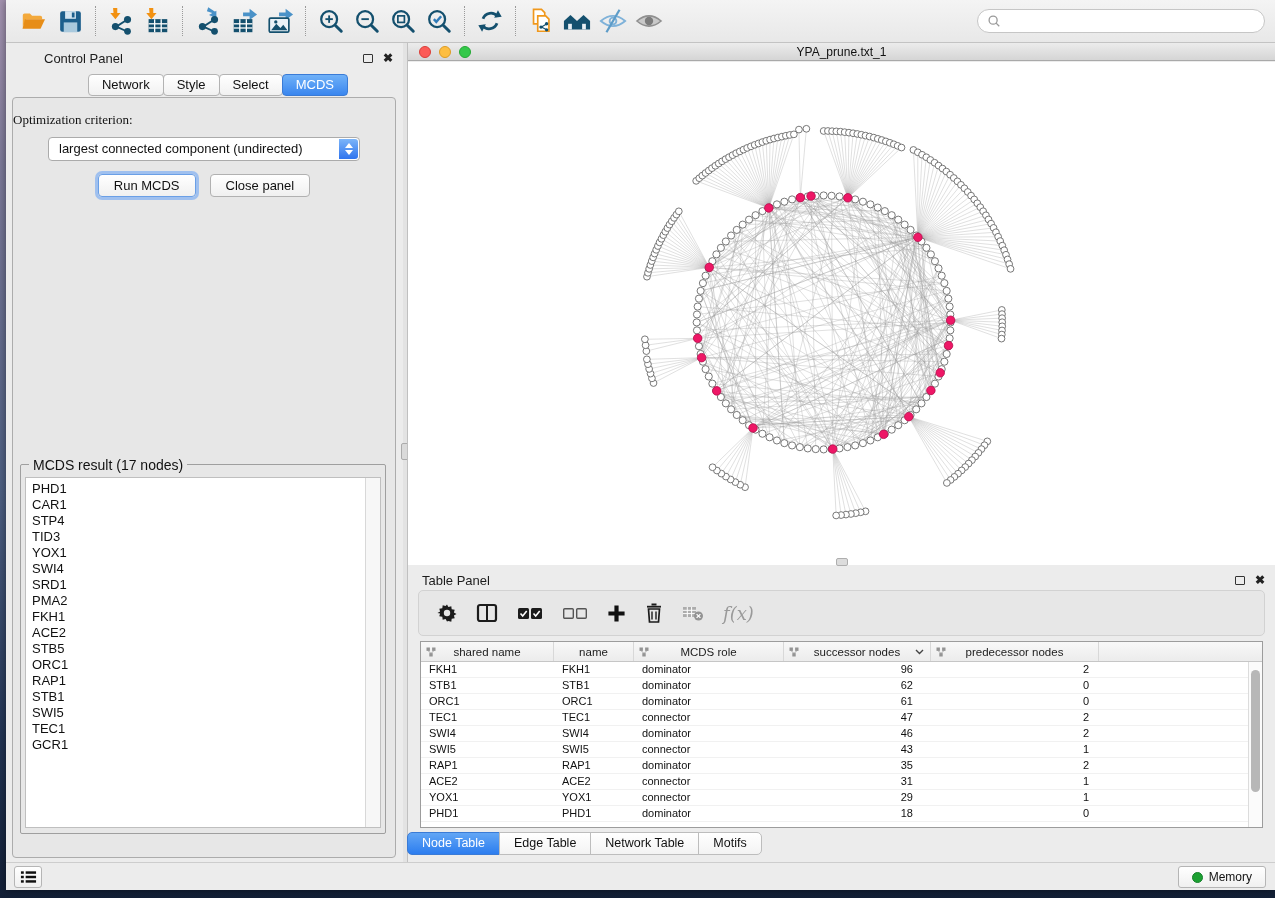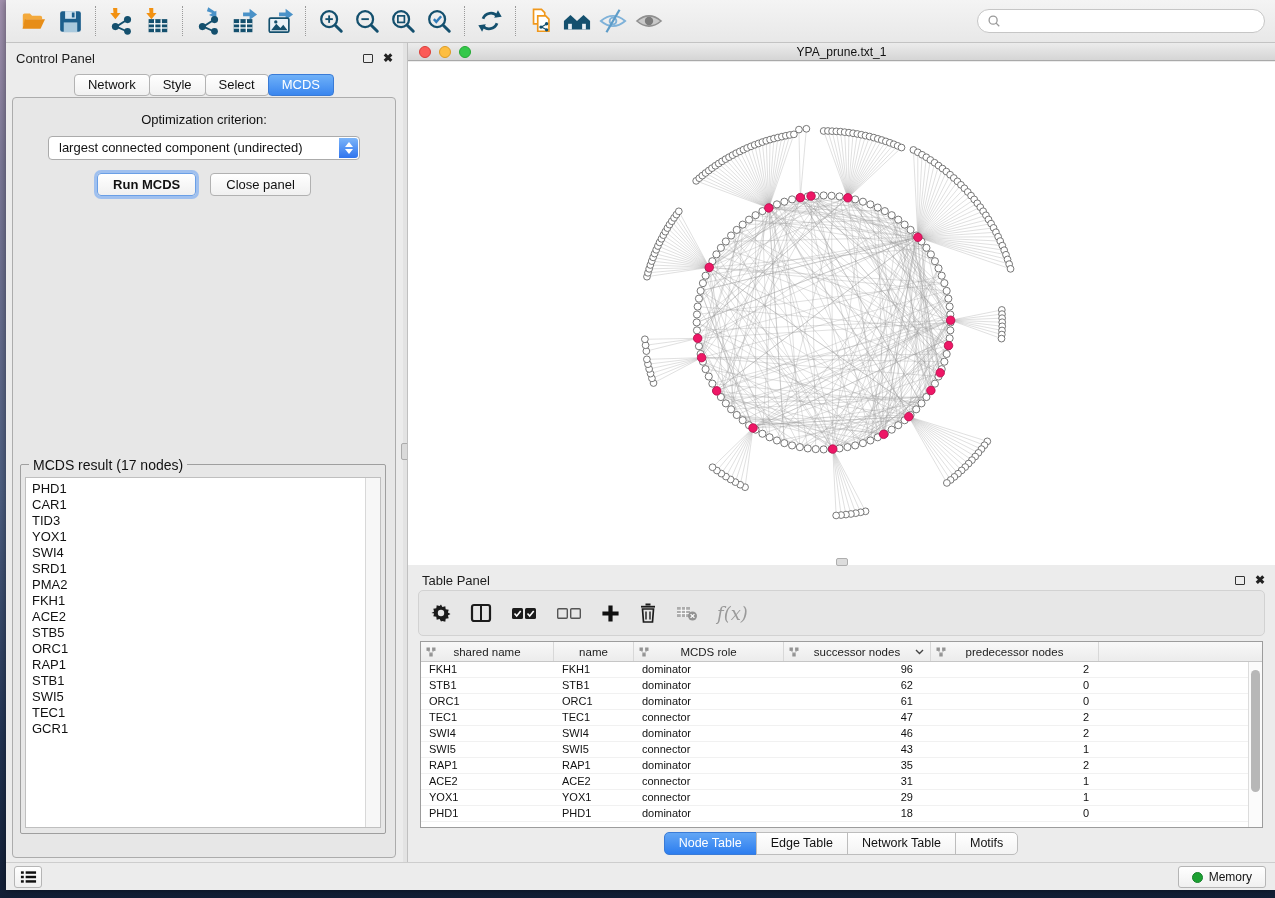--- a/index.html
+++ b/index.html
@@ -15,42 +15,42 @@
   .toolbar { position:absolute; left:0; right:0; top:0; height:43px;
     background:linear-gradient(#f4f4f4,#e8e8e8); border-bottom:1px solid #c3c3c3;
     display:flex; align-items:center; padding:0 10px; }
   .tbtn { width:36px; height:34px; display:flex; align-items:center; justify-content:center; border-radius:4px; }
   .tsep { width:1px; height:30px; border-left:1px dotted #9a9a9a; margin:0 7px; }
   .search { margin-left:auto; width:288px; height:24px; border:1px solid #c6c6c6; border-radius:12px;
     background:#fff; display:flex; align-items:center; padding:0 9px; gap:6px; }
   .search input { border:none; outline:none; flex:1; font-size:12px; background:transparent; }
 
   
-  .cpanel { position:absolute; left:0; top:43px; width:397px; bottom:28px; background:#ececec; }
+  .cpanel { position:absolute; left:0; top:43px; width:397px; bottom:28px; background:#ececec;padding-left:28px; }
   .panel-head { height:26px; display:flex; align-items:center; padding:4px 10px 0 10px; font-size:13px; color:#1c1c1c; }
   .panel-head .sp { flex:1; }
   .float-ic { width:10px; height:9px; border:1.5px solid #333; border-radius:1px; margin-right:10px; display:inline-block; }
   .close-ic { font-size:12px; font-weight:bold; color:#222; line-height:10px; }
   .cp-tabs { display:flex; justify-content:center; margin-top:5px; position:relative; z-index:2; }
   .cp-tab { height:22px; line-height:20px; padding:0 13px; font-size:13px; color:#111;
     background:linear-gradient(#ffffff,#f1f1f1); border:1px solid #b3b3b3; margin-left:-1px; border-radius:4px; }
   .cp-tab.sel { background:linear-gradient(#6fb1f8,#3a86ef); color:#fff; border-color:#3a7bd6; }
   .cp-box { position:absolute; left:6px; right:7px; top:54px; bottom:4px;
     border:1px solid #acacac; border-radius:4px; background:#e7e7e7; }
-  .crit-label { margin-top:14px; text-align:center; font-size:13px; color:#111; }
+  .crit-label { margin-top:14px; font-size:13px; color:#111;font-family:Liberation Serif, serif; }
   .selectbox { position:relative; width:312px; height:24px; margin:9px auto 13px; background:#fff;
     border:1px solid #ababab; border-radius:4px; font-size:13px; line-height:22px; padding-left:10px; color:#111; }
   .stepper { position:absolute; right:1px; top:1px; bottom:1px; width:19px; border-radius:0 3px 3px 0;
     background:linear-gradient(#7cb5f9,#2f74ee); display:flex; flex-direction:column; align-items:center; justify-content:center; gap:2px; }
   .tri-up { width:0; height:0; border-left:4px solid transparent; border-right:4px solid transparent; border-bottom:5px solid #fff; }
   .tri-dn { width:0; height:0; border-left:4px solid transparent; border-right:4px solid transparent; border-top:5px solid #fff; }
   .btn-row { display:flex; justify-content:center; gap:14px; margin-top:11px; }
   .btn { height:23px; padding:0 15px; font-size:13px; color:#111; background:linear-gradient(#ffffff,#f0f0f0);
     border:1px solid #b1b1b1; border-radius:4px; }
-  .btn.focused { box-shadow:0 0 0 3px rgba(100,160,245,.55); border-color:#6a9fe6;font-weight:bold; }
+  .btn.focused { box-shadow:0 0 0 3px rgba(100,160,245,.55); border-color:#6a9fe6; }
   .mcds-fs { position:absolute; left:7px; right:9px; top:366px; height:370px; border:1px solid #9f9f9f; border-radius:2px; }
   .mcds-fs .legend { position:absolute; top:-8px; left:8px; background:#e7e7e7; padding:0 4px; font-size:14px; color:#111; }
   .result-list { position:absolute; left:4px; right:4px; top:12px; bottom:5px; background:#fff; border:1px solid #bfbfbf; display:flex; }
   .result-items { flex:1; padding:3px 0 0 6px; font-size:13px; line-height:16px; color:#111; overflow:hidden; }
   .result-scroll { width:15px; border-left:1px solid #d8d8d8; background:#f7f7f7; }
 
   
   .vsplit { position:absolute; left:397px; width:4px; top:43px; bottom:28px; background:#e3e3e3; }
   .vsplit .handle { position:absolute; top:400px; left:-2px; width:8px; height:17px; background:#dadada; border:1px solid #ababab; border-radius:2px; }
 
@@ -60,37 +60,37 @@
     display:flex; align-items:center; justify-content:center; font-size:12px; color:#111; }
   .lights { position:absolute; left:11px; top:3px; display:flex; gap:8px; }
   .light { width:12px; height:12px; border-radius:50%; }
   .net-canvas { position:absolute; left:0; right:0; top:19px; bottom:0; background:#fff; }
   .net-canvas svg { position:absolute; inset:0; width:100%; height:100%; }
 
   
   .tpanel { position:absolute; left:401px; right:0; top:565px; bottom:28px; background:#ececec; border-left:1px solid #c0c0c0; }
   .h-handle { position:absolute; top:-7px; left:50%; margin-left:-6px; width:12px; height:8px; background:#dcdcdc; border:1px solid #aeaeae; border-radius:2px; }
   .t-toolbar { position:absolute; left:10px; right:10px; top:25px; height:46px; background:#e7e7e7;
-    border:1px solid #d2d2d2; border-radius:5px; display:flex; align-items:center; gap:19px; padding-left:12px; }
+    border:1px solid #d2d2d2; border-radius:5px; display:flex; align-items:center; gap:19px; padding-left:18px; }
   .ticon { display:flex; align-items:center; justify-content:center; }
   .fx { font-family:"DejaVu Serif",serif; font-style:italic; font-size:18px; color:#9a9a9a; }
   .tablewrap { position:absolute; left:12px; right:12px; top:76px; height:187px; background:#fff; border:1px solid #9c9c9c; overflow:hidden; }
   .thead { display:flex; height:20px; background:linear-gradient(#f8f8f8,#ececec); border-bottom:1px solid #c6c6c6; }
   .th { position:relative; display:flex; align-items:center; justify-content:center; gap:4px; font-size:11.5px; color:#1c1c1c;
     border-right:1px solid #d8d8d8; overflow:hidden; white-space:nowrap; }
   .th .colic { position:absolute; left:5px; top:5px; }
   .th .sortic { position:absolute; right:6px; top:7px; }
   .tr { display:flex; height:16px; border-bottom:1px solid #f1f1f1; }
   .td { font-size:11px; color:#111; line-height:15px; padding:0 8px; overflow:hidden; white-space:nowrap; }
   .td.num { text-align:right; }
   .c0{width:133px;} .c1{width:80px;} .c2{width:150px;} .c3{width:147px;} .c4{width:168px;} .cf{flex:1; border-right:none;}
   .td.c3{padding-right:18px;} .td.c4{padding-right:10px;}
   .tscroll { position:absolute; right:0; top:20px; bottom:0; width:14px; background:#fbfbfb; border-left:1px solid #dcdcdc; }
   .tthumb { position:absolute; left:2px; right:2px; top:8px; height:122px; background:#b7b7b7; border-radius:6px; }
-  .t-tabs { position:absolute; left:0; right:0; top:267px; display:flex; justify-content:center; }
+  .t-tabs { position:absolute; left:0; right:0; top:267px; display:flex; justify-content:flex-start; }
   .seg { height:23px; line-height:21px; padding:0 14px; font-size:12.5px; color:#111;
     background:linear-gradient(#ffffff,#f3f3f3); border:1px solid #bdbdbd; margin-left:-1px; }
   .seg.first { border-radius:5px 0 0 5px; }
   .seg.last { border-radius:0 5px 5px 0; }
   .seg.sel { background:linear-gradient(#62a6f5,#2c7def); color:#fff; border-color:#3a7bd6; }
 
   
   .status { position:absolute; left:0; right:0; bottom:0; height:28px; background:#ececec; border-top:1px solid #cdcdcd; }
   .list-btn { position:absolute; left:8px; top:3px; width:28px; height:22px; background:linear-gradient(#fff,#f0f0f0);
     border:1px solid #b5b5b5; border-radius:3px; display:flex; align-items:center; justify-content:center; }
@@ -286,20 +286,21 @@
       <div class="btn-row">
         <button class="btn focused">Run MCDS</button>
         <button class="btn">Close panel</button>
       </div>
       <div class="mcds-fs">
         <span class="legend">MCDS result (17 nodes)</span>
         <div class="result-list">
           <div class="result-items">
                 <div>PHD1</div>
                 <div>CAR1</div>
+                <div>STP4</div>
                 <div>TID3</div>
                 <div>YOX1</div>
                 <div>SWI4</div>
                 <div>SRD1</div>
                 <div>PMA2</div>
                 <div>FKH1</div>
                 <div>ACE2</div>
                 <div>STB5</div>
                 <div>ORC1</div>
                 <div>RAP1</div>

